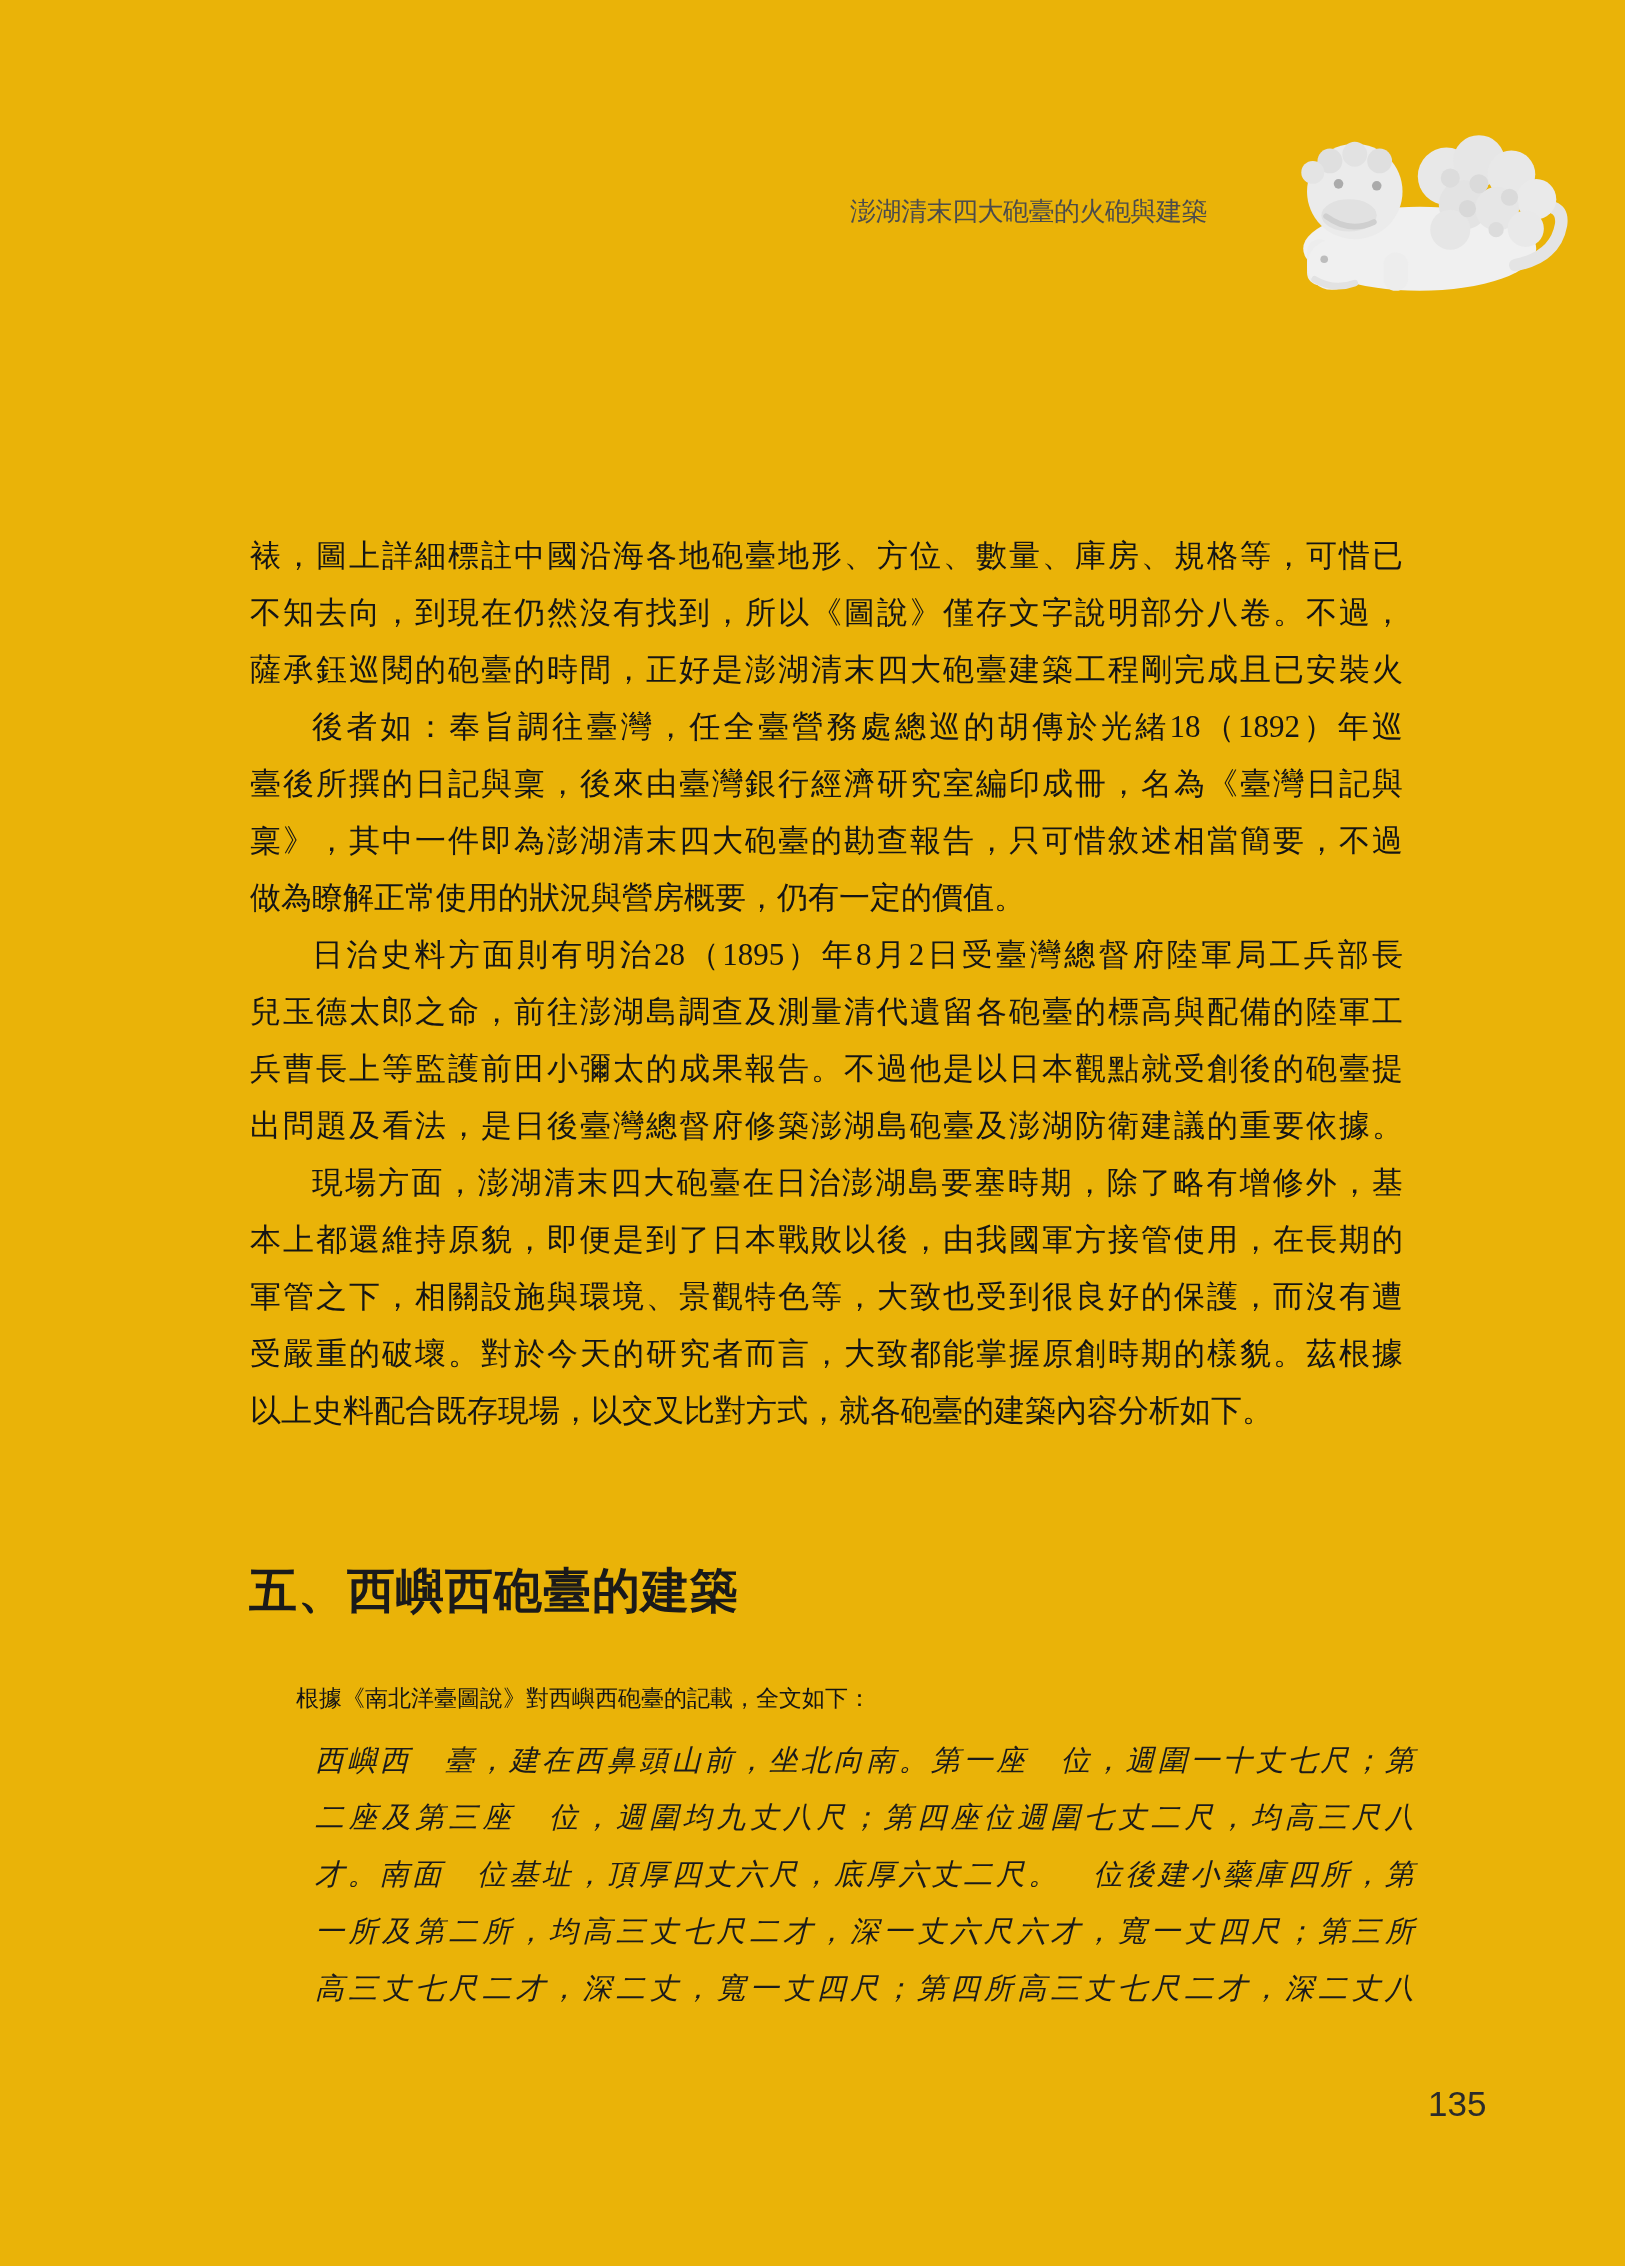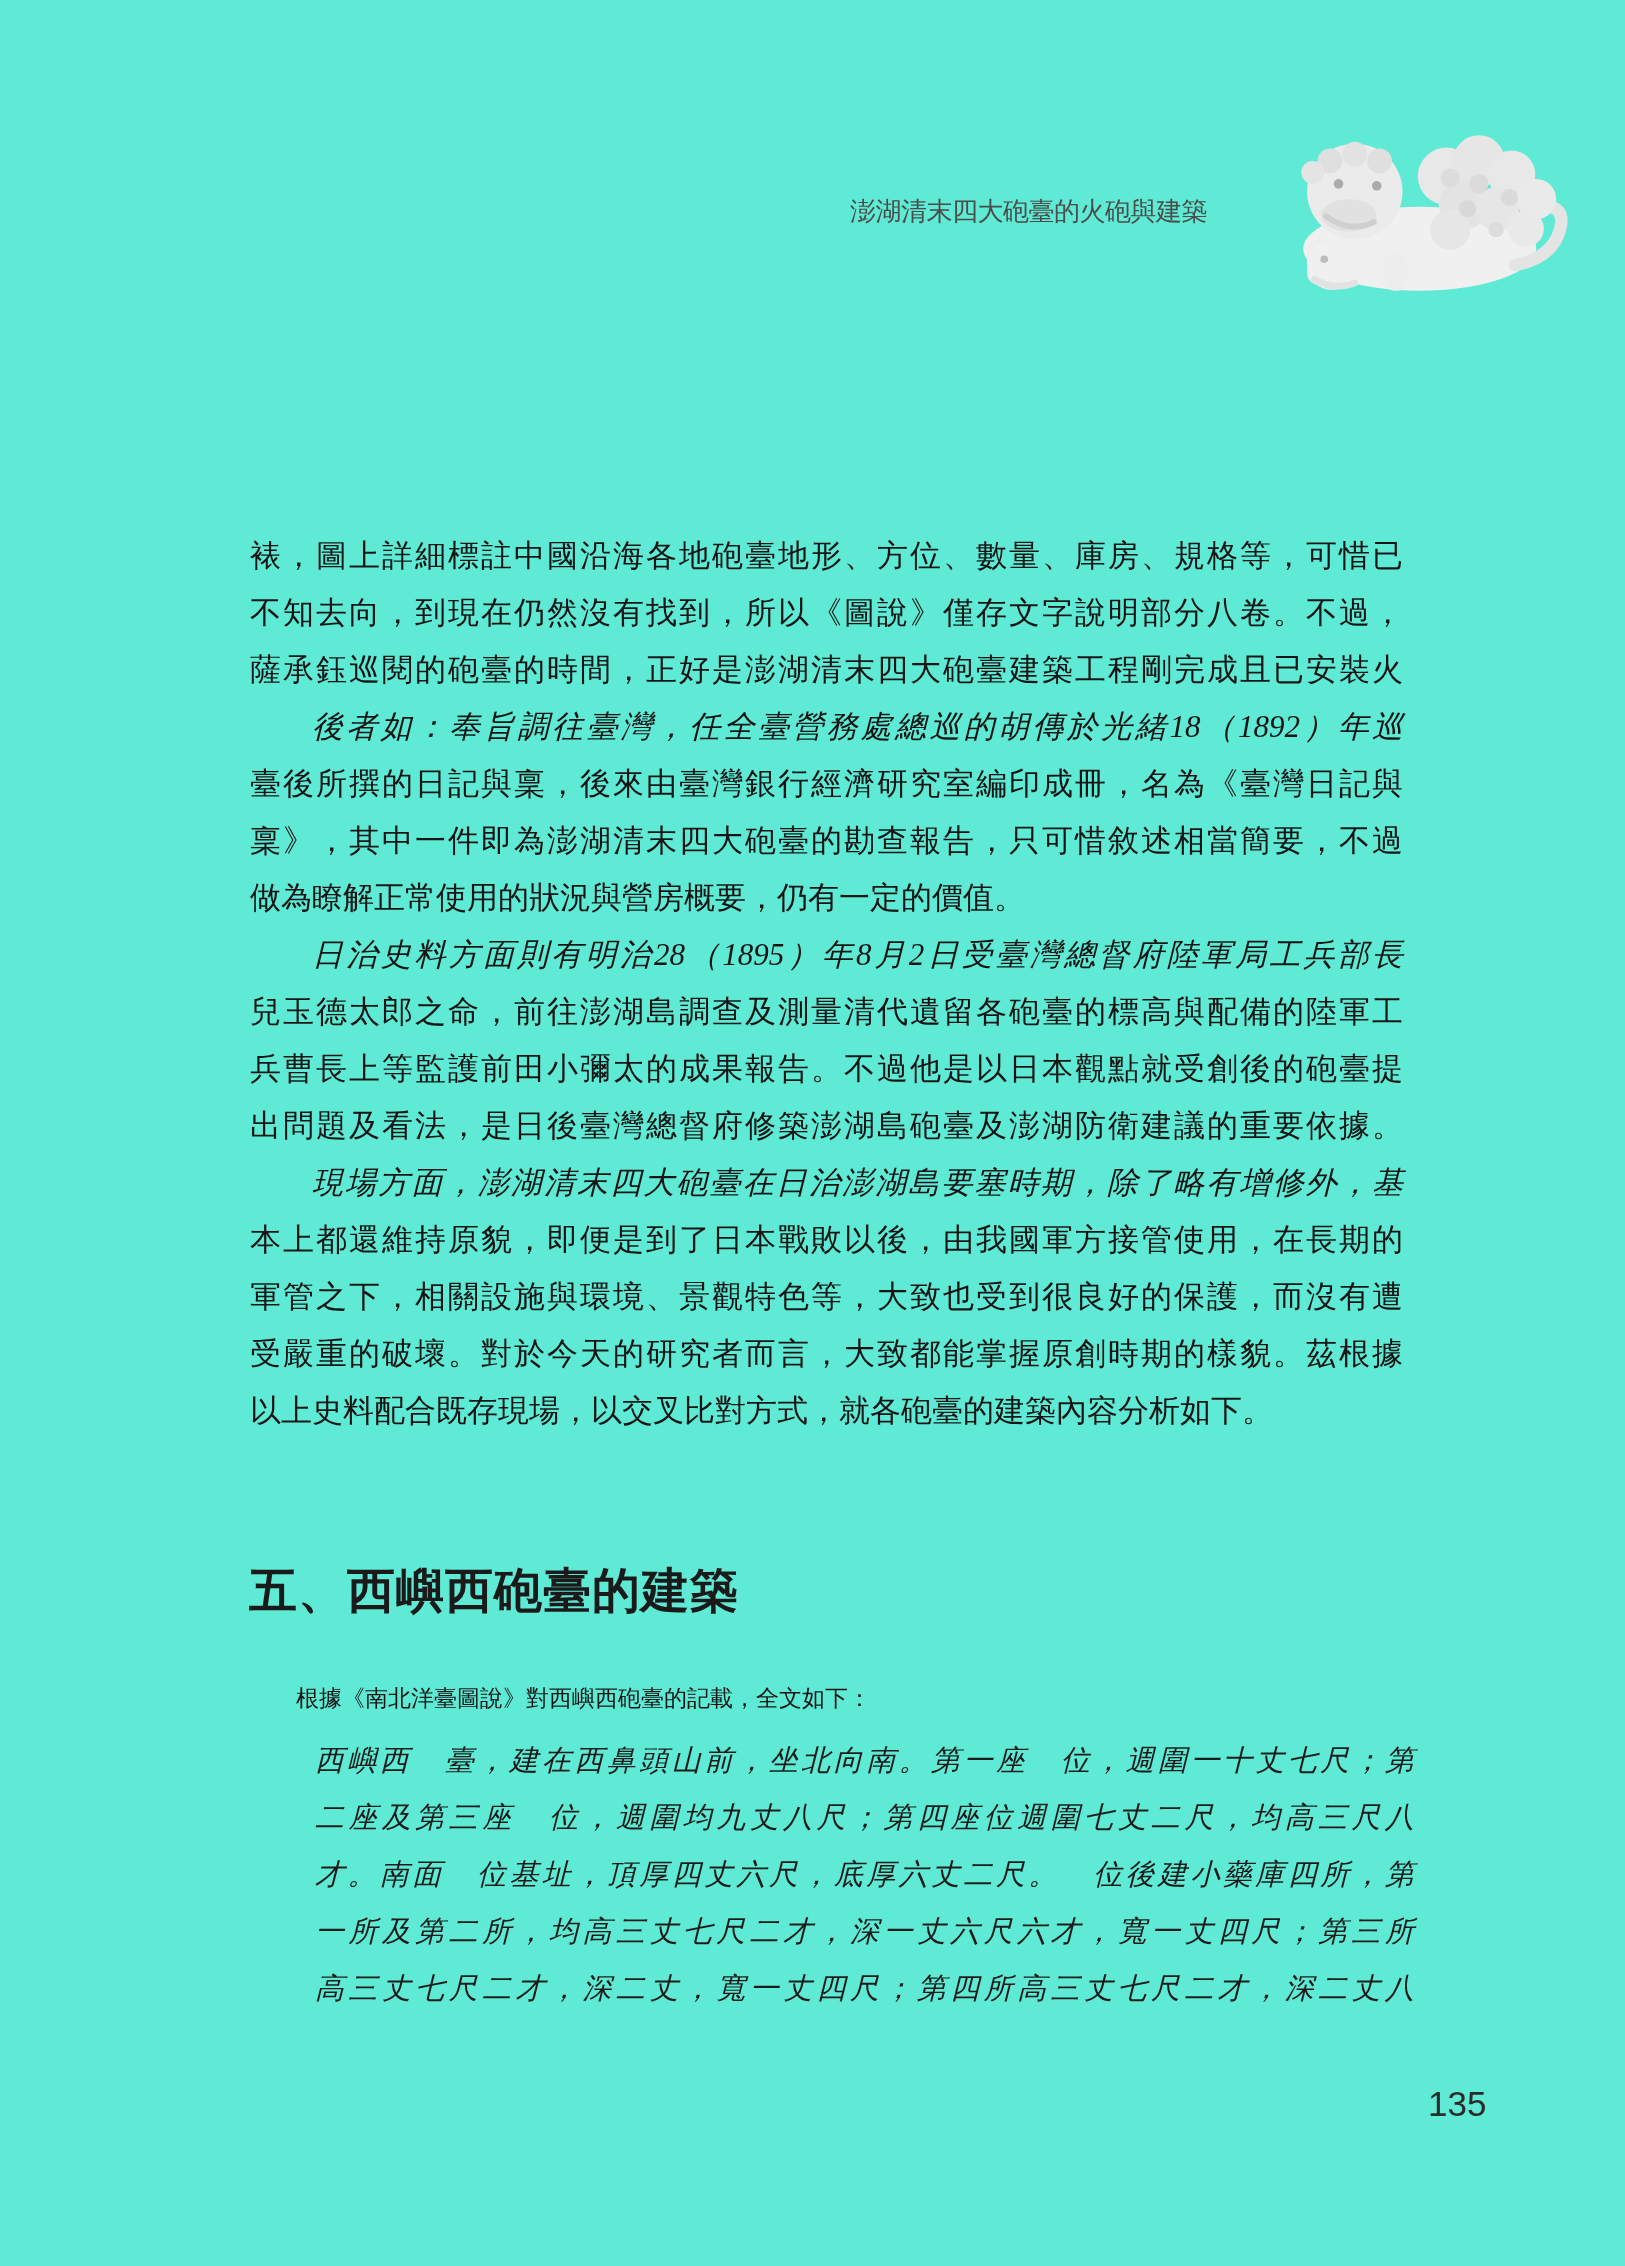--- a/index.html
+++ b/index.html
@@ -1,20 +1,20 @@
 <!DOCTYPE html>
 <html><head>
 <meta charset="utf-8">
 <style>
   html,body { margin:0; padding:0; background:#9e9e9e; }
   .page {
     position:relative;
     width:1625px; height:2266px;
     margin:0 auto;
-    background:#5eead4;
+    background:#eab308;
     overflow:hidden;
     font-family:"Liberation Serif", serif;
     color:#151515;
   }
 
   
   .header-title {
     position:absolute;
     left:850px; top:194px;
     font-size:26px;
@@ -33,21 +33,21 @@
   
   .body-text {
     position:absolute;
     left:250px; top:527px;
     width:1153px;
     font-size:31px;
     line-height:57px;
   }
   .bline { height:57px; text-align:justify; text-align-last:justify; }
   .bline.pend { text-align-last:left; }
-  .bline.pind { text-indent:2em;font-style:italic; }
+  .bline.pind { text-indent:2em; }
 
   
   .section-heading {
     position:absolute;
     left:249px; top:1559px;
     font-size:48px;
     font-weight:bold;
     font-family:"DejaVu Sans", sans-serif;
     color:#1a1a1a;
     letter-spacing:1px;

